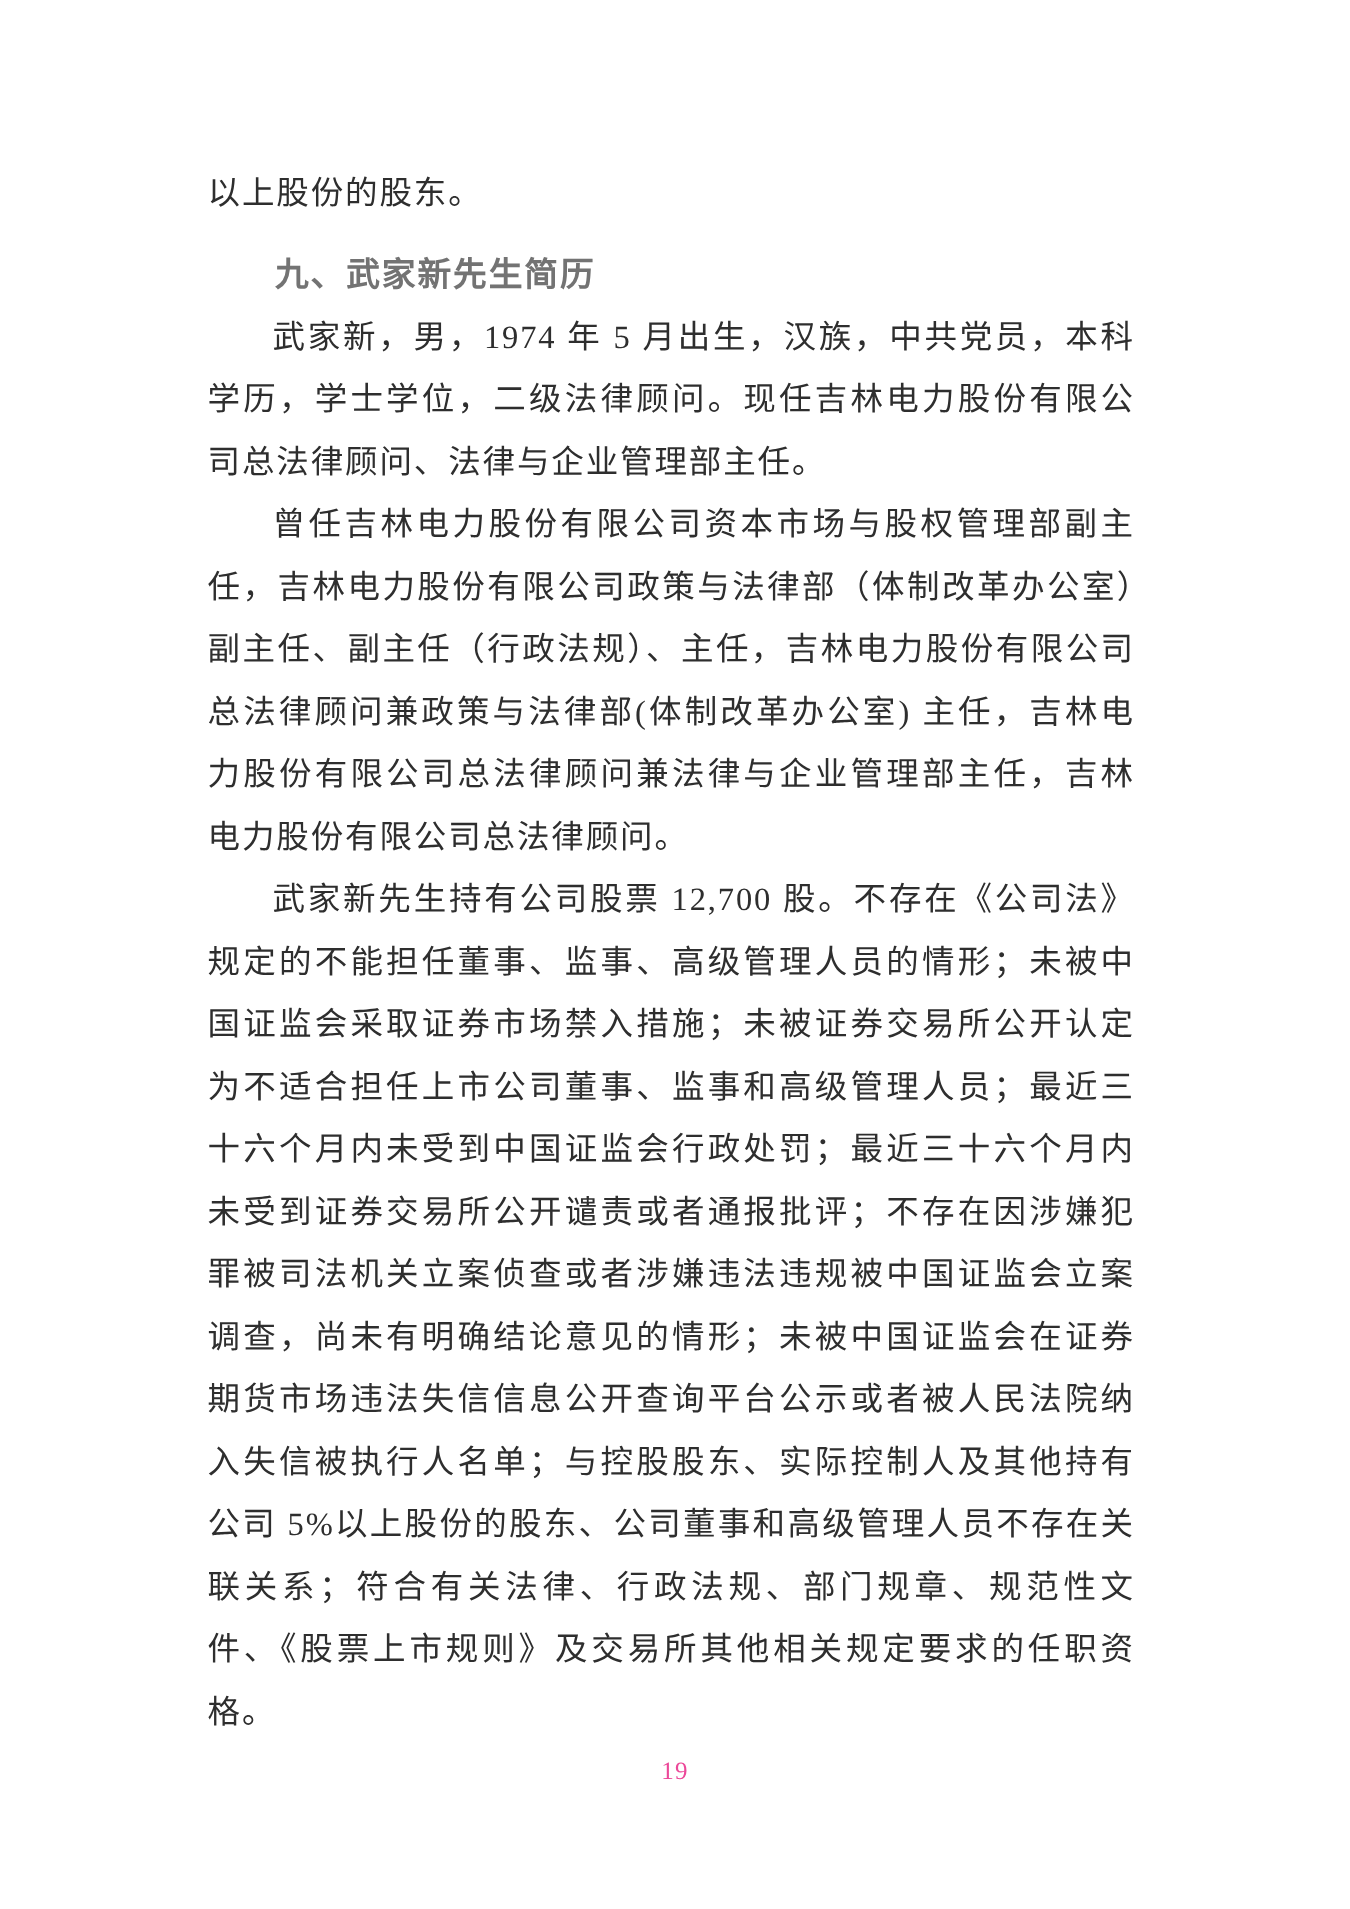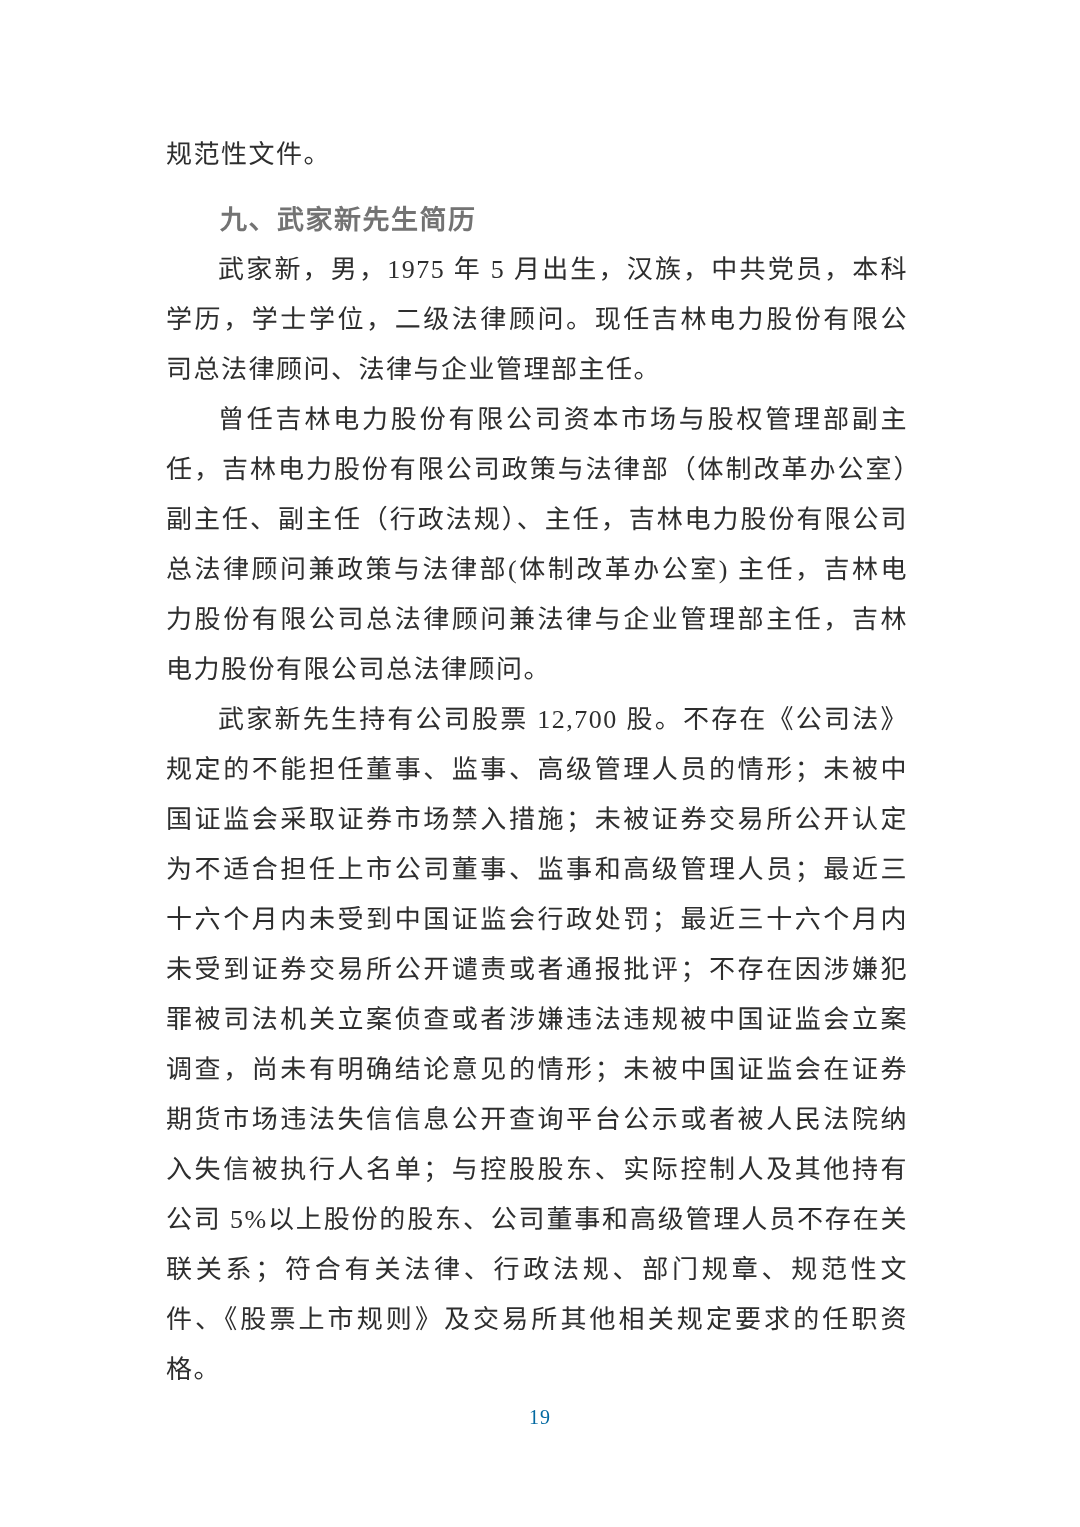--- a/index.html
+++ b/index.html
@@ -44,29 +44,29 @@
     color: #737373;
   }
   .page-footer {
     position: absolute;
     top: 1402px;
     left: 0;
     width: 100%;
     text-align: center;
     font-size: 20px;
     line-height: 30px;
-    color: #0369a1;
+    color: #ec4899;
     letter-spacing: 1px;
   }
 </style>
 </head>
 <body>
 
 <div class="page">
   <div class="content">
-    <p class="no-indent">规范性文件。</p>
+    <p class="no-indent">以上股份的股东。</p>
     <h2 class="section-heading">九、武家新先生简历</h2>
-    <p>武家新，男，1975 年 5 月出生，汉族，中共党员，本科学历，学士学位，二级法律顾问。现任吉林电力股份有限公司总法律顾问、法律与企业管理部主任。</p>
+    <p>武家新，男，1974 年 5 月出生，汉族，中共党员，本科学历，学士学位，二级法律顾问。现任吉林电力股份有限公司总法律顾问、法律与企业管理部主任。</p>
     <p>曾任吉林电力股份有限公司资本市场与股权管理部副主任，吉林电力股份有限公司政策与法律部（体制改革办公室）副主任、副主任（行政法规）、主任，吉林电力股份有限公司总法律顾问兼政策与法律部(体制改革办公室) 主任，吉林电力股份有限公司总法律顾问兼法律与企业管理部主任，吉林电力股份有限公司总法律顾问。</p>
     <p>武家新先生持有公司股票 12,700 股。不存在《公司法》规定的不能担任董事、监事、高级管理人员的情形；未被中国证监会采取证券市场禁入措施；未被证券交易所公开认定为不适合担任上市公司董事、监事和高级管理人员；最近三十六个月内未受到中国证监会行政处罚；最近三十六个月内未受到证券交易所公开谴责或者通报批评；不存在因涉嫌犯罪被司法机关立案侦查或者涉嫌违法违规被中国证监会立案调查，尚未有明确结论意见的情形；未被中国证监会在证券期货市场违法失信信息公开查询平台公示或者被人民法院纳入失信被执行人名单；与控股股东、实际控制人及其他持有公司 5%以上股份的股东、公司董事和高级管理人员不存在关联关系；符合有关法律、行政法规、部门规章、规范性文件、《股票上市规则》及交易所其他相关规定要求的任职资格。</p>
   </div>
   <div class="page-footer">19</div>
 </div>
 
 </body></html>

